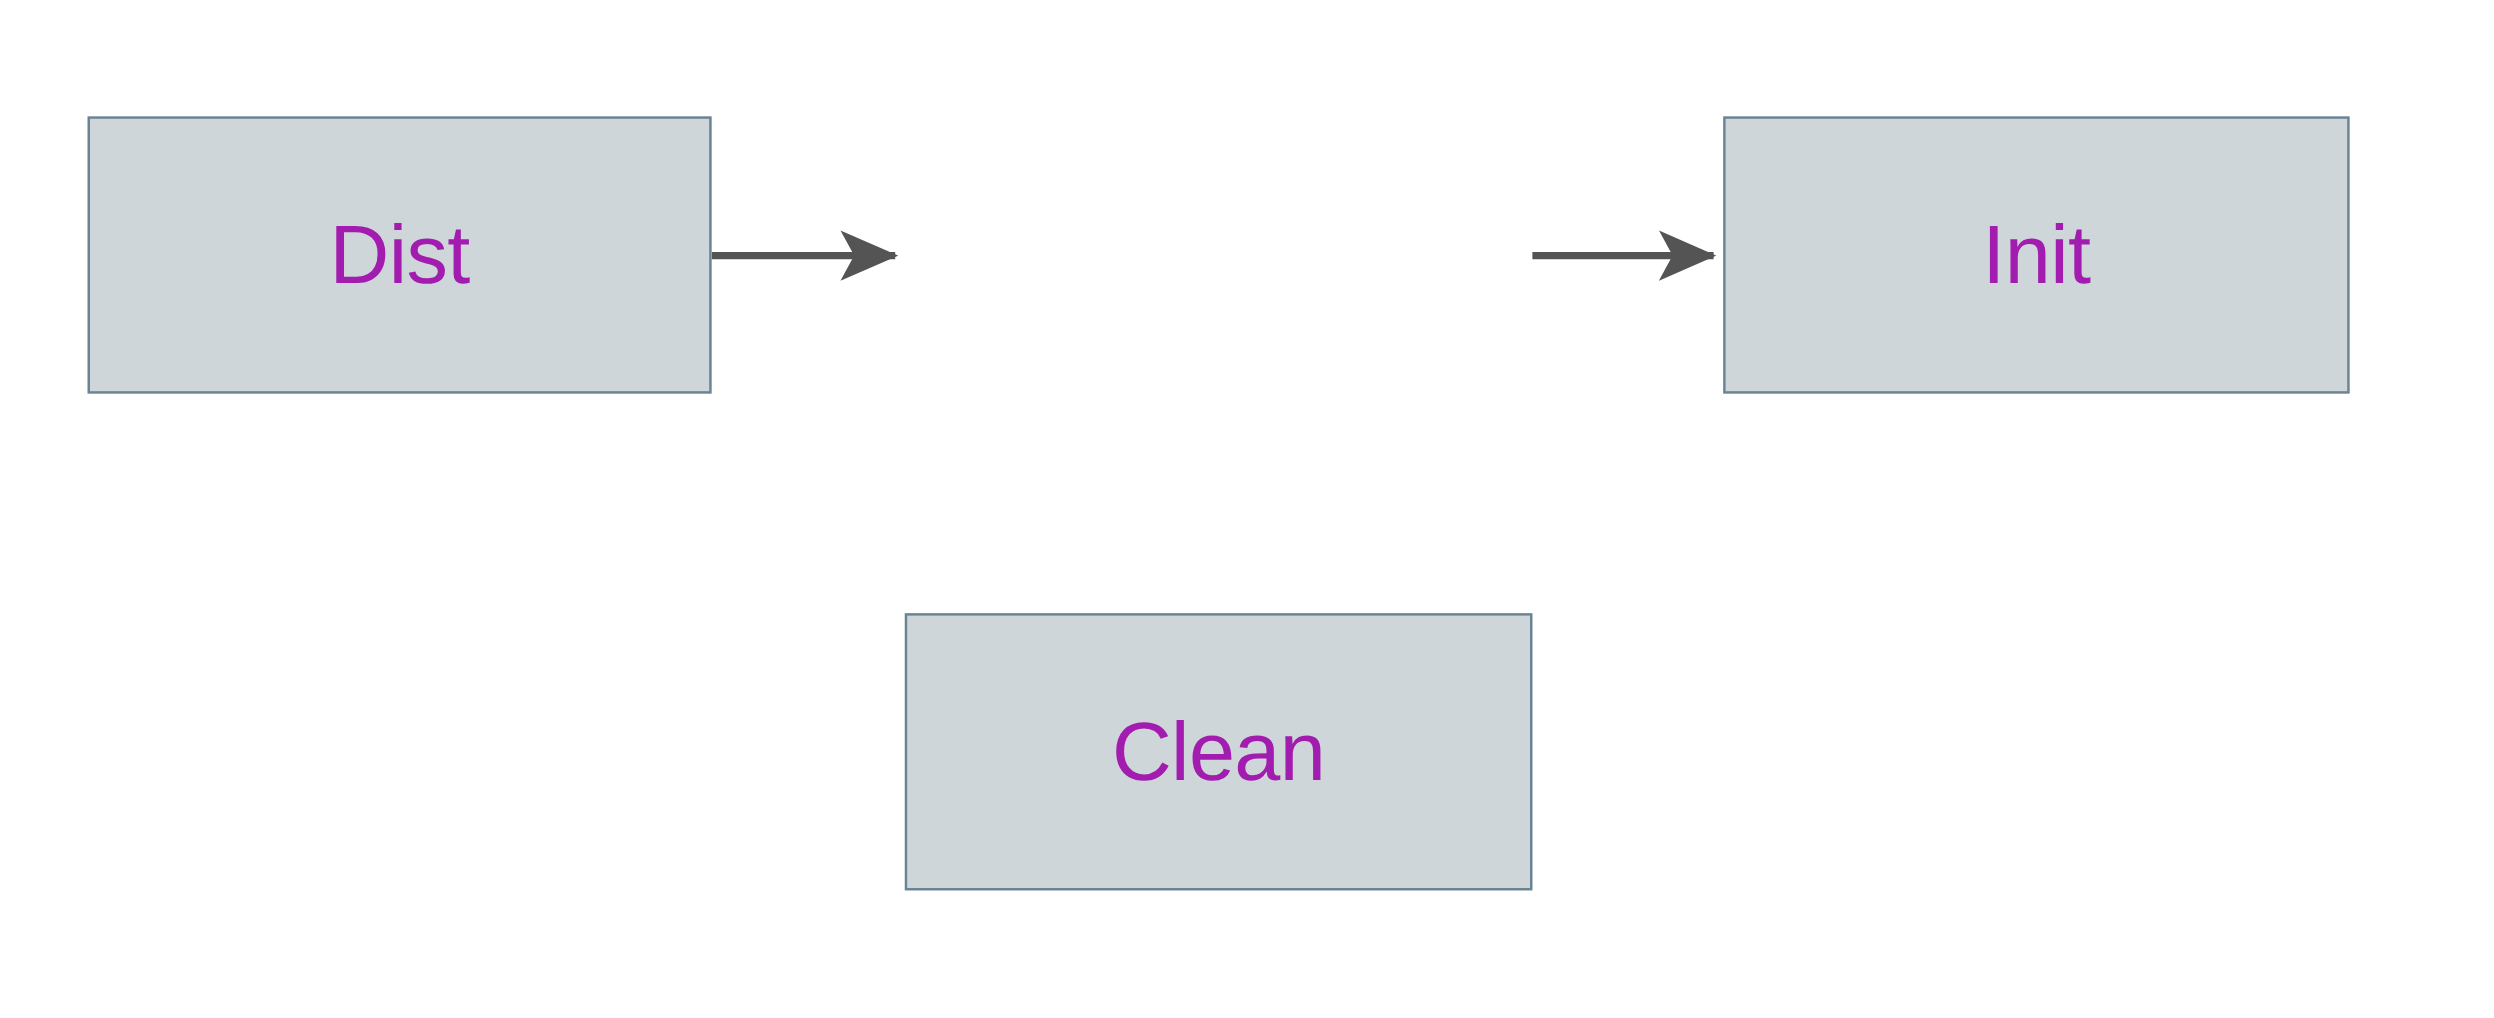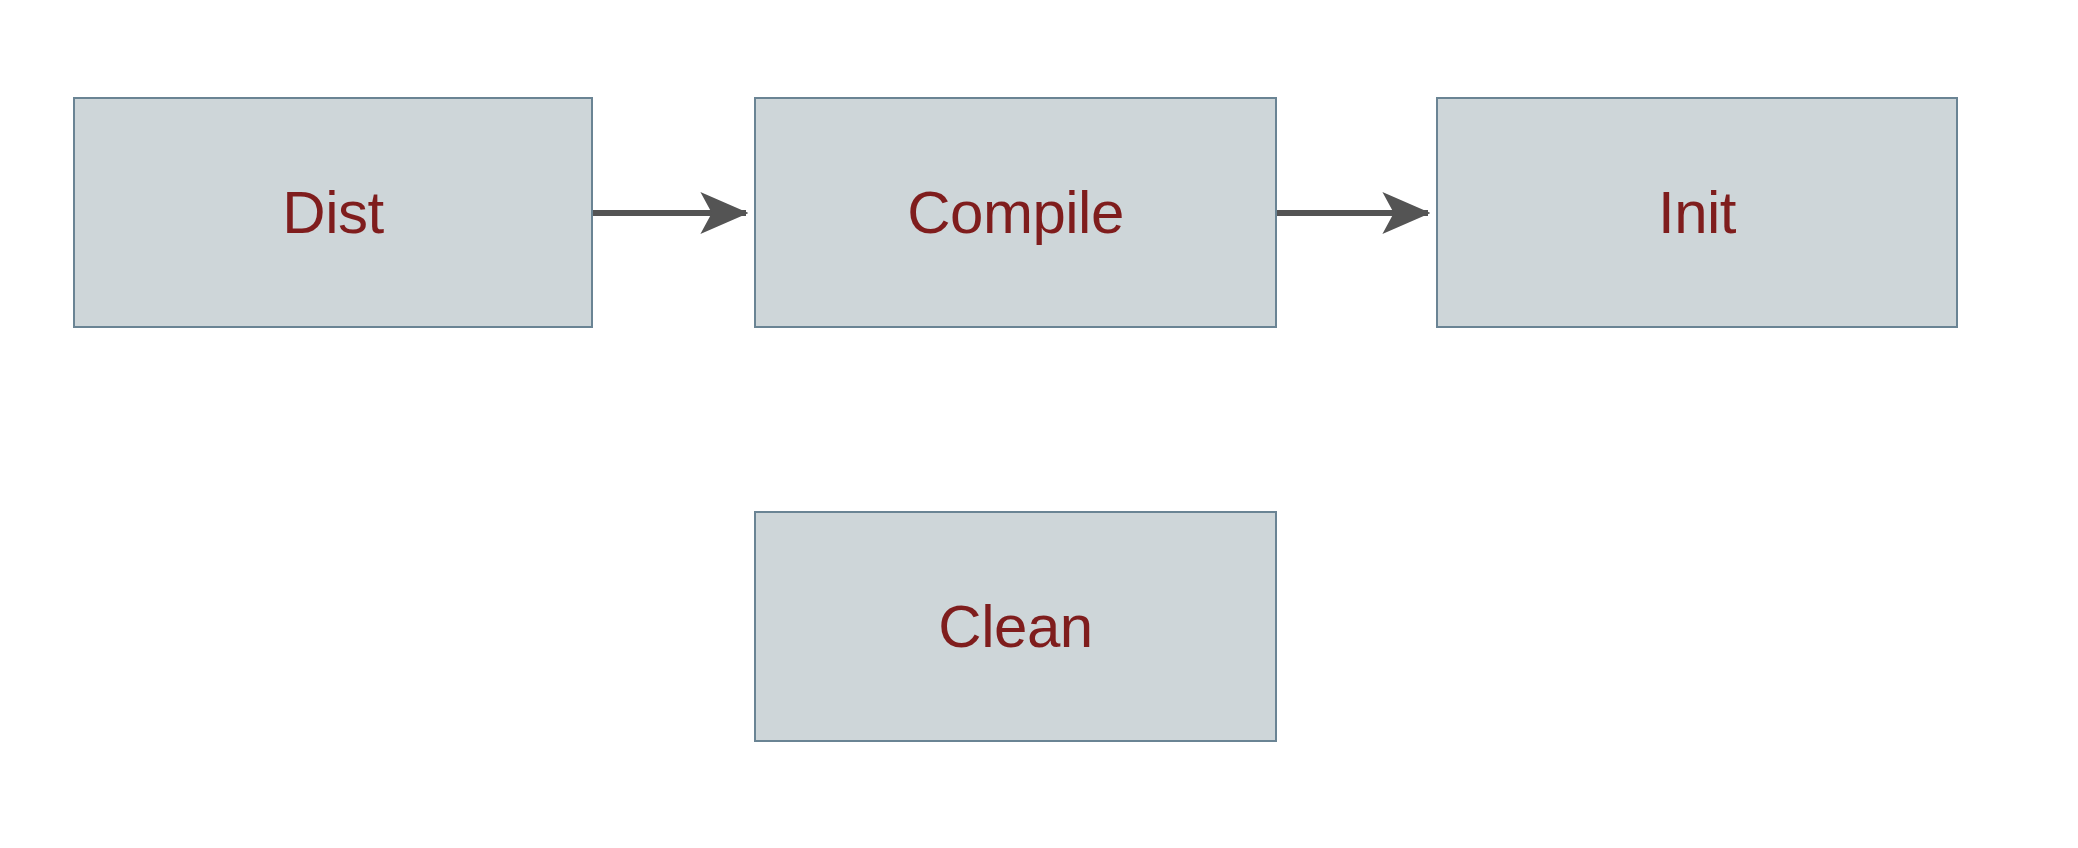--- a/index.html
+++ b/index.html
@@ -22,23 +22,23 @@
     position: absolute;
     box-sizing: border-box;
     background: #ced6d9;
     border: 2px solid #6a8494;
     display: flex;
     align-items: center;
     justify-content: center;
   }
   .node-label {
     font-family: "Liberation Sans", "DejaVu Sans", sans-serif;
-    font-size: 60px;
+    font-size: 69px;
     line-height: 1;
-    color: #7f1d1d;
+    color: #a21caf;
     font-weight: 400;
     letter-spacing: -0.5px;
     white-space: nowrap;
     user-select: none;
   }
   .edge {
     position: absolute;
     top: 0;
     left: 0;
     width: 2078px;
@@ -68,23 +68,20 @@
     </g>
     <g>
       <line x1="1277" y1="213" x2="1428" y2="213" stroke="#545454" stroke-width="6" marker-end="url(#arrowhead)"></line>
     </g>
   </svg>
 
   <div class="node" id="node-dist">
     <span class="node-label">Dist</span>
   </div>
 
-  <div class="node" id="node-compile">
-    <span class="node-label">Compile</span>
-  </div>
 
   <div class="node" id="node-clean">
     <span class="node-label">Clean</span>
   </div>
 
   <div class="node" id="node-init">
     <span class="node-label">Init</span>
   </div>
 
 </div>

